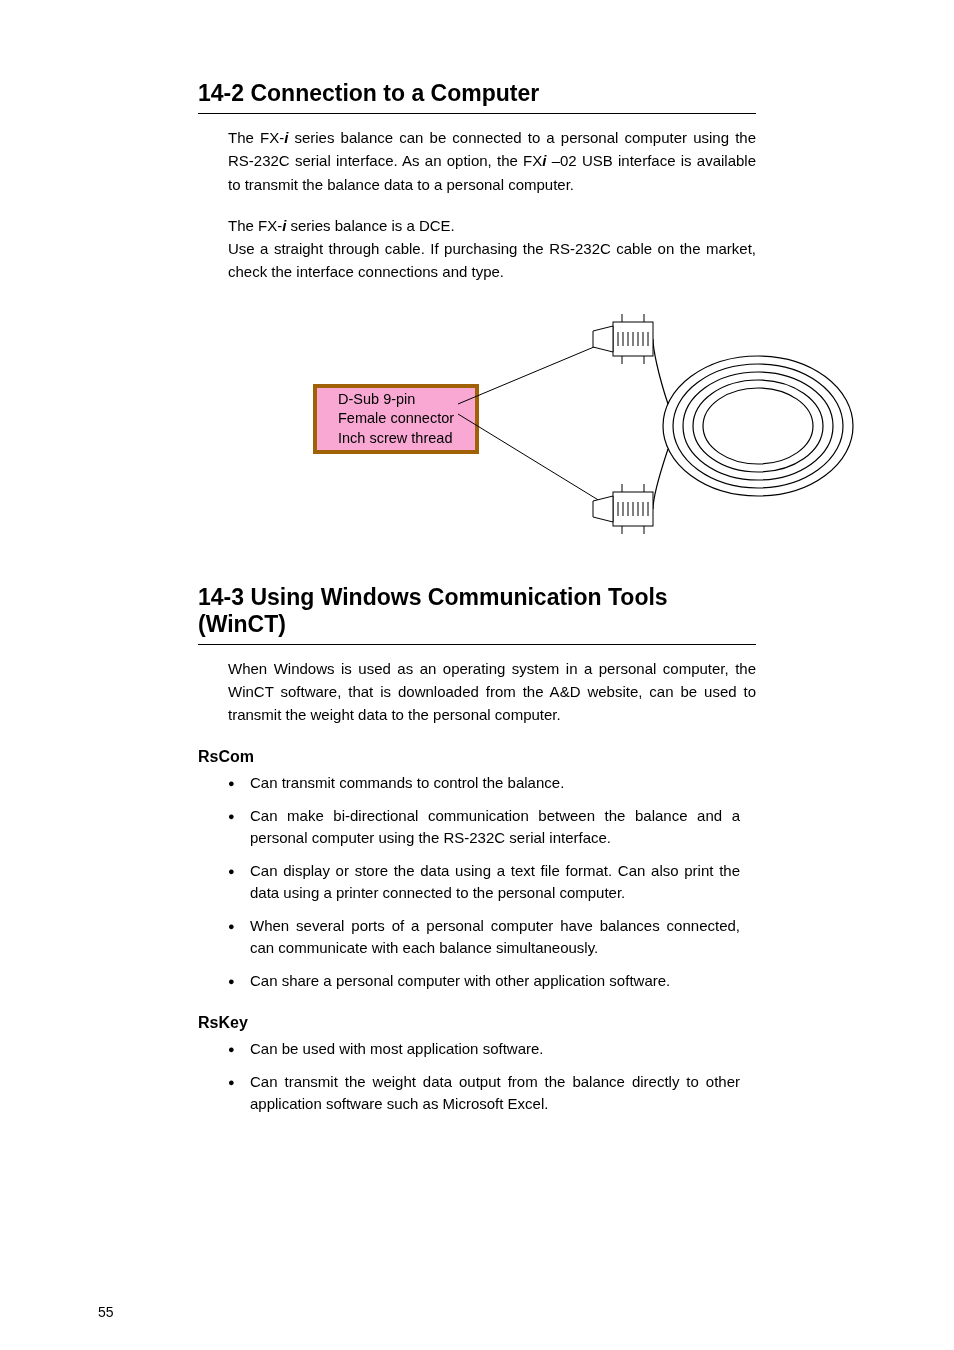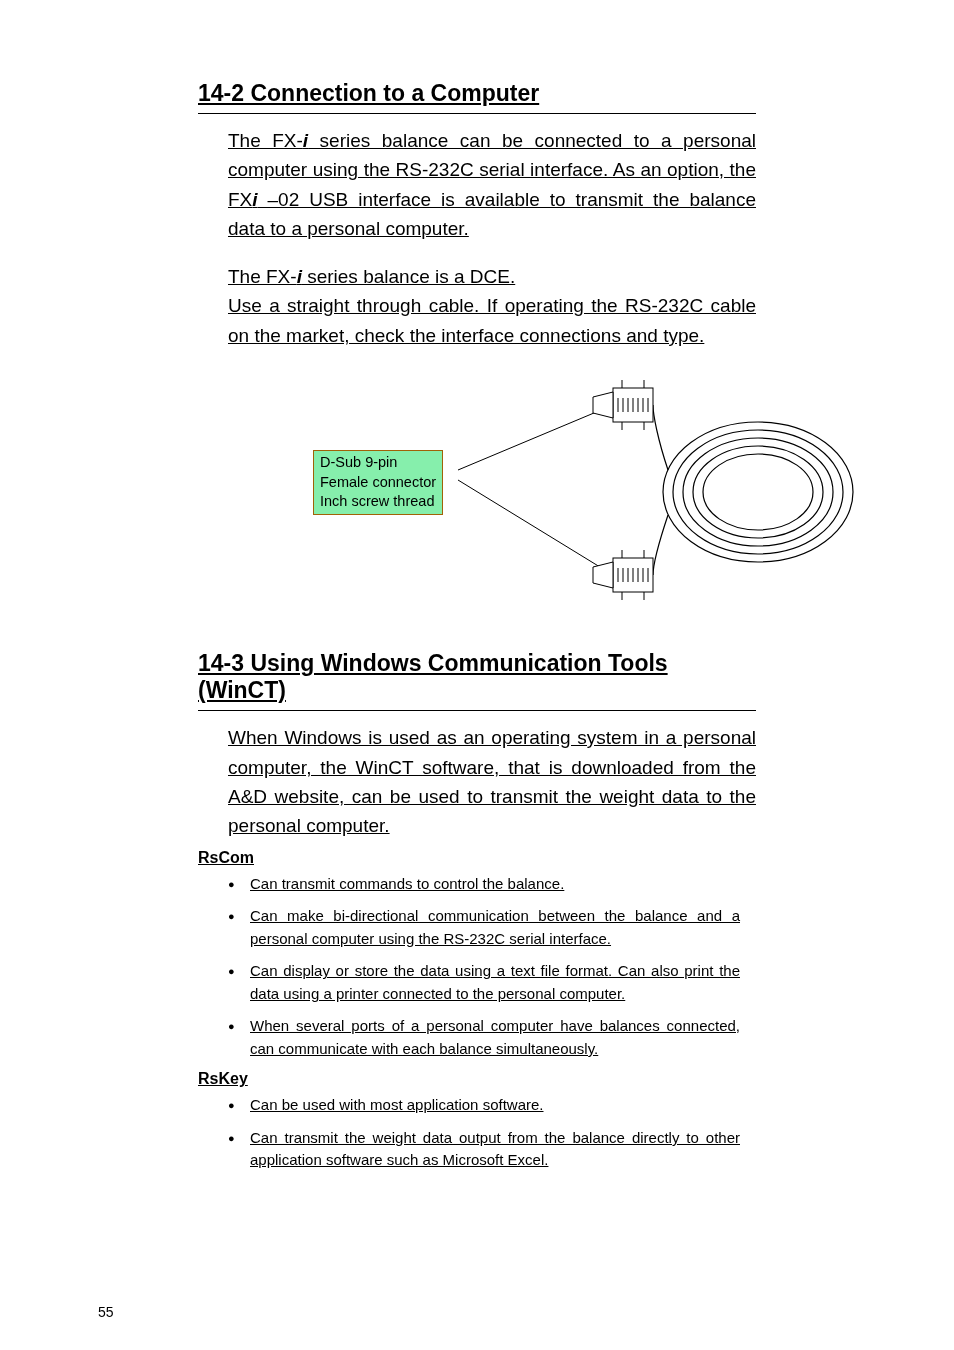--- a/index.html
+++ b/index.html
@@ -8,67 +8,66 @@
     background: #fff;
     color: #000;
   }
   .page {
     width: 758px;
     min-height: 1350px;
     margin: 0 auto;
     padding: 80px 100px 40px 100px;
     box-sizing: border-box;
     position: relative;
-    text-decoration: underline;
   }
   .section-heading {
     font-size: 23px;
     font-weight: bold;
     margin: 0 0 4px 0;
     padding-bottom: 2px;
   }
   .heading-underline {
     border-bottom: 1.5px solid #000;
     margin-bottom: 12px;
   }
   .body-text {
-    font-size: 19px;
+    font-size: 15px;
     line-height: 1.55;
     text-align: justify;
     margin: 0 0 0 30px;
   }
   .para-gap {
     height: 18px;
   }
   .figure-area {
     margin: 30px 0 40px 0;
     position: relative;
     height: 230px;
   }
   .callout-box {
     position: absolute;
     left: 115px;
     top: 70px;
-    border: 1px solid #a16207;
-    padding: 2px 6px;
+    border: 4px solid #a16207;
+    padding: 2px 21px;
     font-size: 14.5px;
     line-height: 1.35;
-    background: #86efac;
+    background: #f9a8d4;
   }
   .cable-svg {
     position: absolute;
     left: 260px;
     top: 0;
     width: 440px;
     height: 230px;
   }
   .sub-heading {
     font-size: 16px;
     font-weight: bold;
-    margin: 8px 0 6px 0;
+    margin: 22px 0 6px 0;
   }
   ul.bullets {
     list-style: none;
     margin: 0 16px 0 30px;
     padding: 0;
   }
   ul.bullets li {
     position: relative;
     padding-left: 22px;
     font-size: 15px;
@@ -105,21 +104,21 @@
   <h2 class="section-heading">14-2  Connection to a Computer</h2>
   <div class="heading-underline"></div>
 
   <p class="body-text">
     <span>The FX-</span><span class="italic">i</span><span> series balance can be connected to a personal computer using the RS-232C serial interface. As an option, the FX</span><span class="italic">i</span><span> –02 USB interface is available to transmit the balance data to a personal computer.</span>
   </p>
   <div class="para-gap"></div>
   <p class="body-text">
     <span>The FX-</span><span class="italic">i</span><span> series balance is a DCE.</span>
   </p>
-  <p class="body-text">Use a straight through cable. If operating the RS-232C cable on the market, check the interface connections and type.</p>
+  <p class="body-text">Use a straight through cable. If purchasing the RS-232C cable on the market, check the interface connections and type.</p>
 
   <div class="figure-area">
     <div class="callout-box">
       <div>D-Sub 9-pin</div>
       <div>Female connector</div>
       <div>Inch screw thread</div>
     </div>
     <svg class="cable-svg" viewBox="0 0 440 230">
 
       <line x1="0" y1="90" x2="155" y2="25" stroke="#000" stroke-width="1"></line>
@@ -175,20 +174,21 @@
   <div class="heading-underline"></div>
 
   <p class="body-text">When Windows is used as an operating system in a personal computer, the WinCT software, that is downloaded from the A&amp;D website, can be used to transmit the weight data to the personal computer.</p>
 
   <h3 class="sub-heading">RsCom</h3>
   <ul class="bullets">
     <li>Can transmit commands to control the balance.</li>
     <li>Can make bi-directional communication between the balance and a personal computer using the RS-232C serial interface.</li>
     <li>Can display or store the data using a text file format. Can also print the data using a printer connected to the personal computer.</li>
     <li>When several ports of a personal computer have balances connected, can communicate with each balance simultaneously.</li>
+    <li>Can share a personal computer with other application software.</li>
   </ul>
 
   <h3 class="sub-heading">RsKey</h3>
   <ul class="bullets">
     <li>Can be used with most application software.</li>
     <li>Can transmit the weight data output from the balance directly to other application software such as Microsoft Excel.</li>
   </ul>
 
   <div class="page-number">55</div>
 </div>

